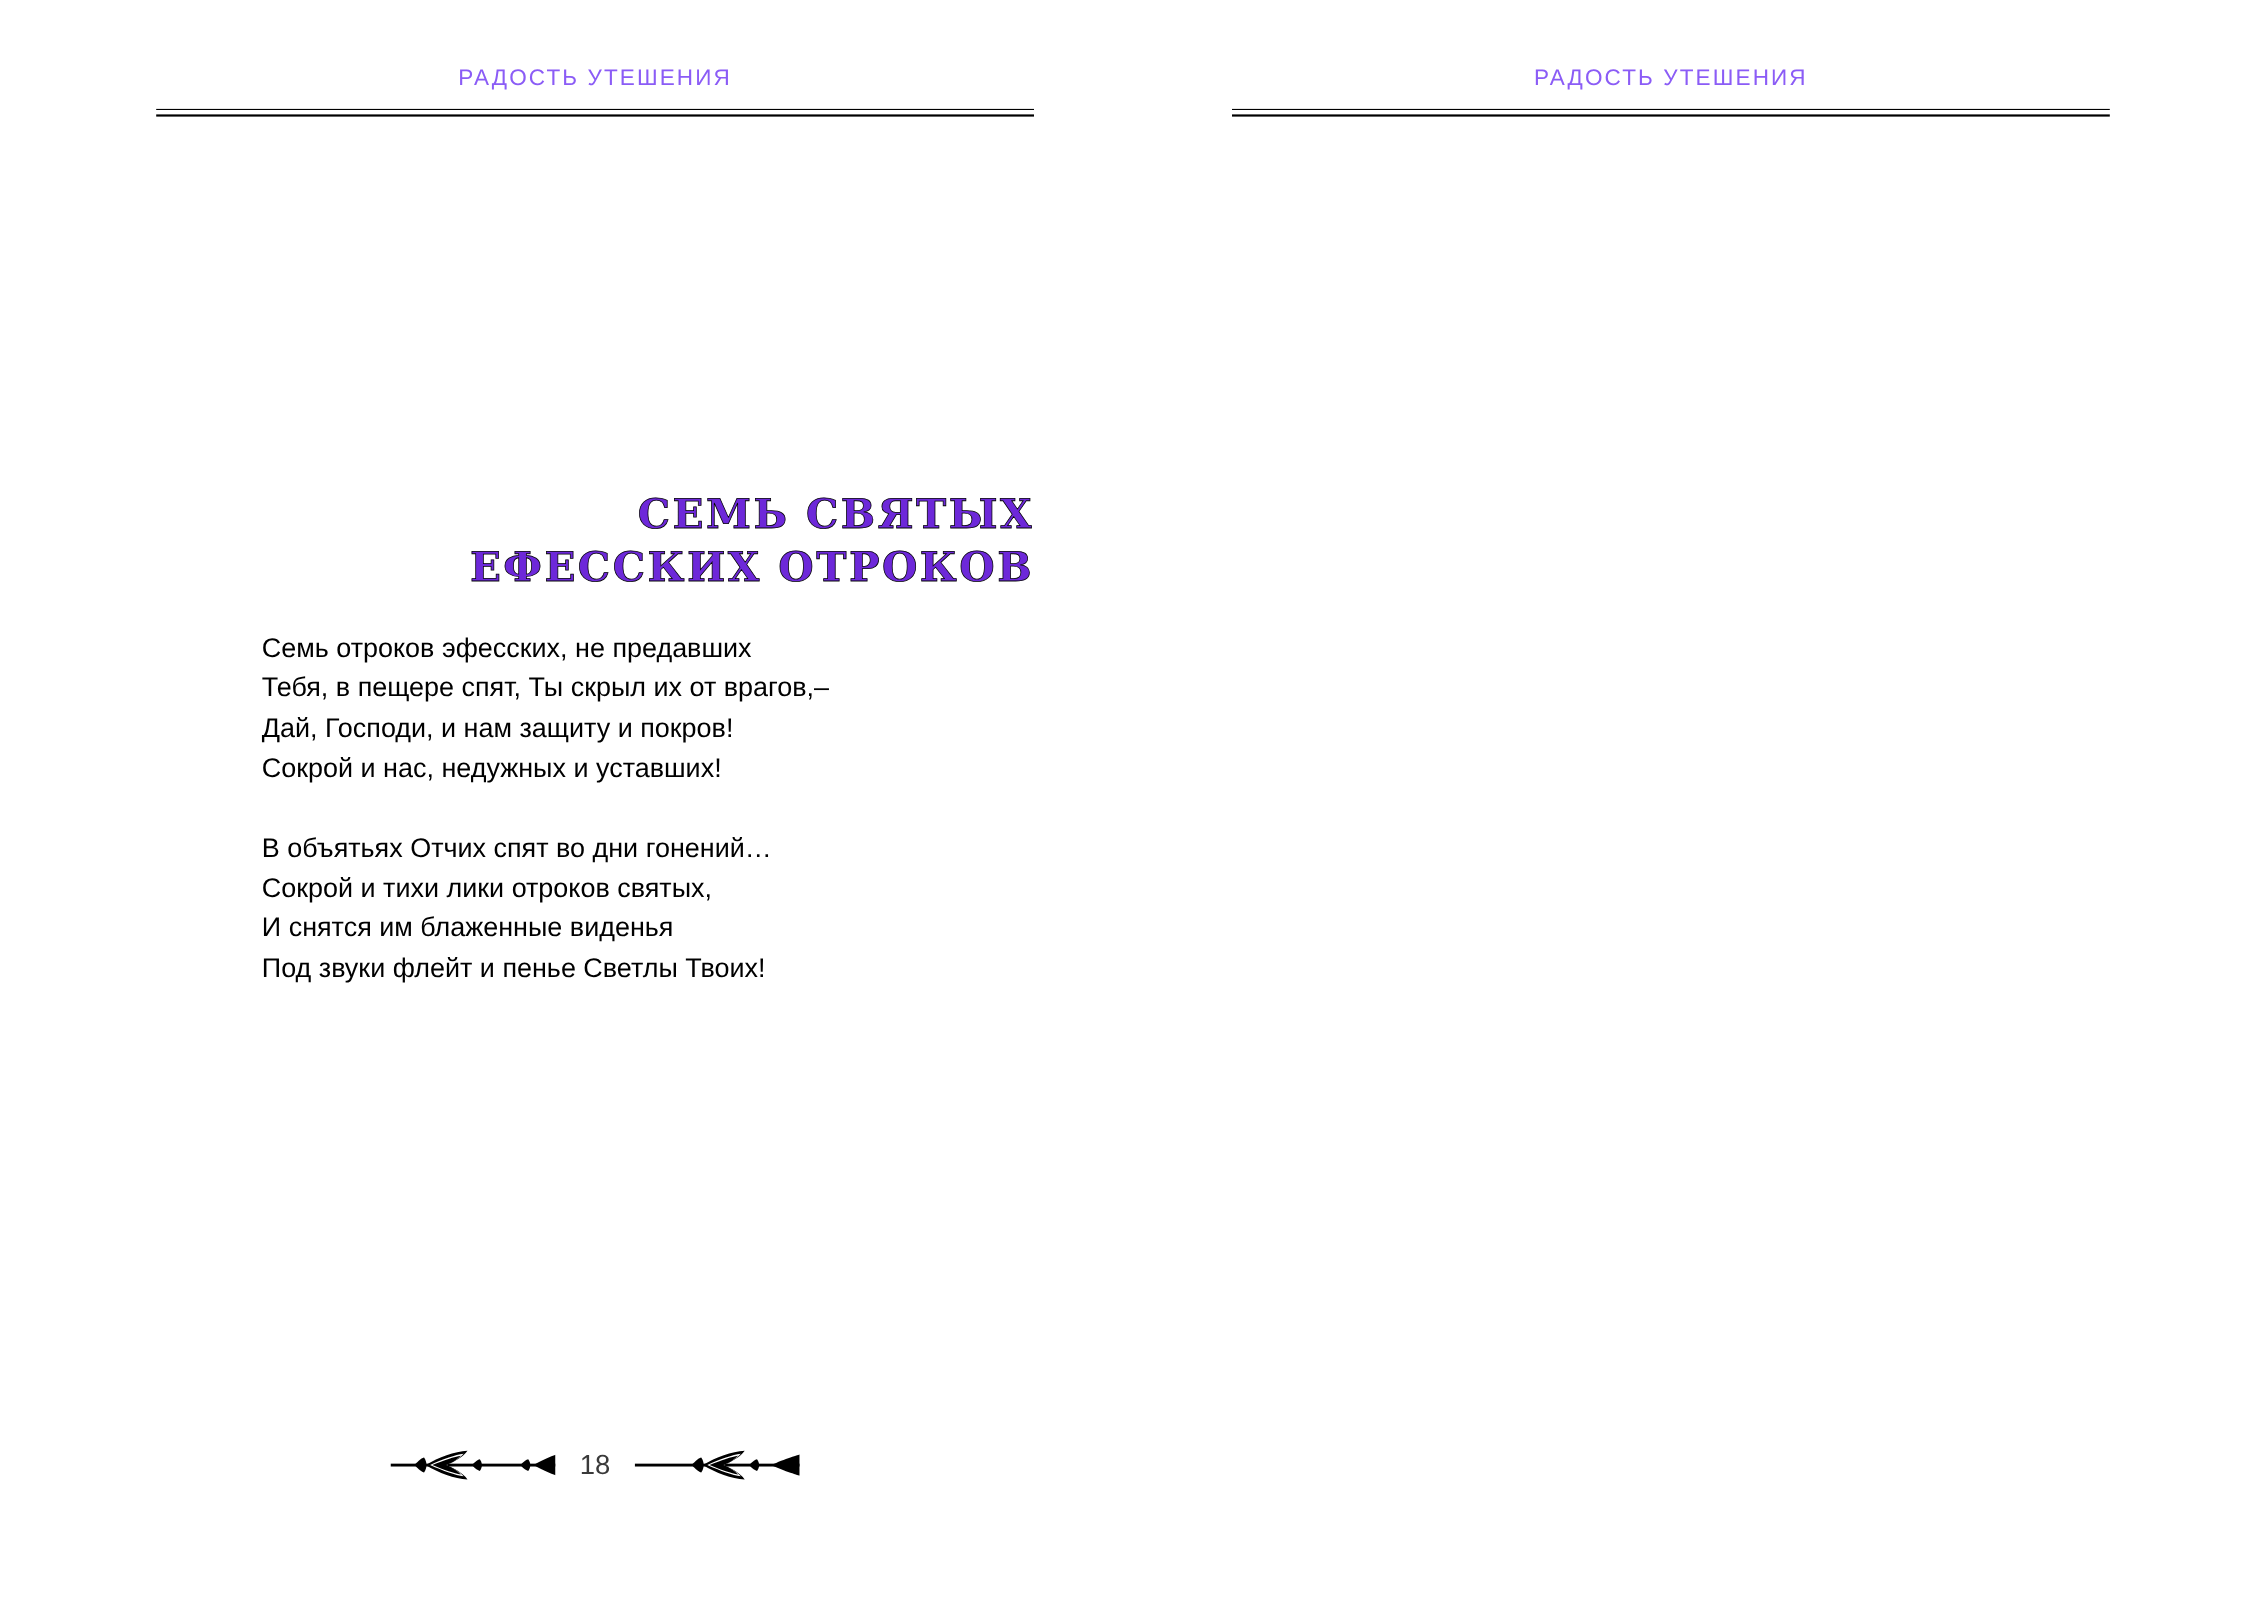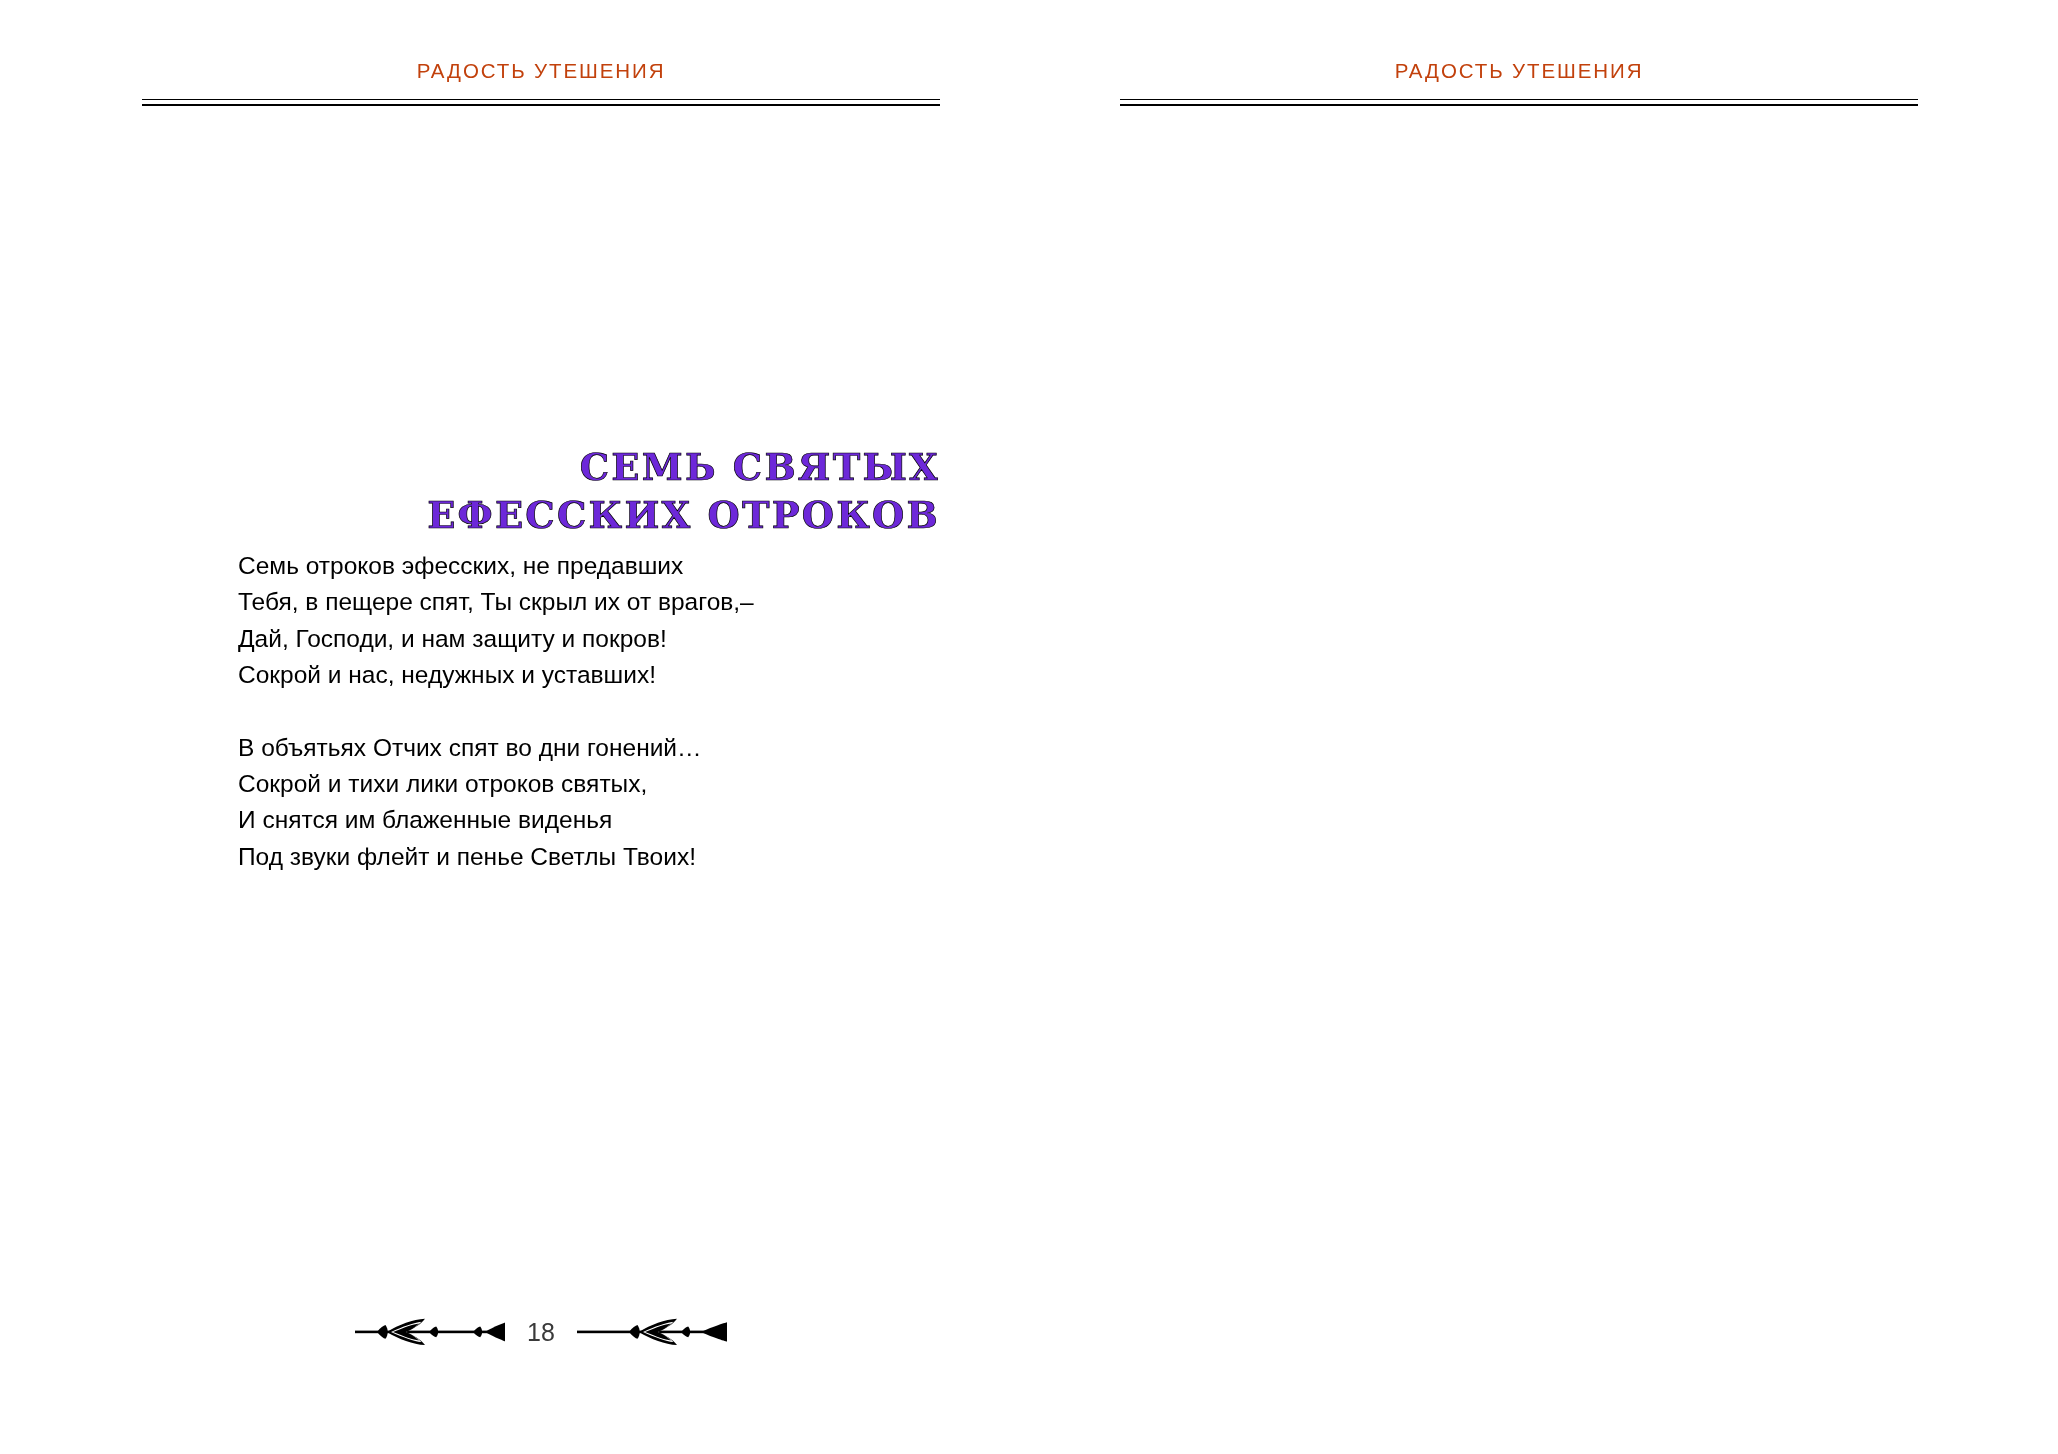--- a/index.html
+++ b/index.html
@@ -39,21 +39,21 @@
   }
   .page-left  .runhead { left: 142px; width: 798px; }
   .page-right .runhead { left: 91px;  width: 798px; }
 
   .runhead-text {
     font-size: 20.5px;
     letter-spacing: 1.9px;
     line-height: 26px;
     text-align: center;
     font-weight: 400;
-    color: #c2410c;
+    color: #8b5cf6;
     white-space: nowrap;
   }
   .runhead-rule {
     position: absolute;
     left: 0;
     right: 0;
     top: 41px;
     height: 4px;
     border-top: 1px solid #000;
     border-bottom: 2px solid #000;
@@ -79,21 +79,21 @@
   .poem-title .tline { display: block; white-space: nowrap; }
 
   
   .poem-body {
     position: absolute;
     font-size: 24.5px;
     line-height: 36.4px;
     color: #000;
     font-weight: 400;
   }
-  .body-left  { left: 238px; top: 548px;  width: 700px; }
+  .body-left  { left: 238px; top: 572px;  width: 700px; }
 
   .stanza { margin: 0 0 36px 0; }
   .stanza:last-child { margin-bottom: 0; }
   .vline { display: block; white-space: nowrap; }
 
   
   .folio {
     position: absolute;
     bottom: 102px;
     height: 40px;

